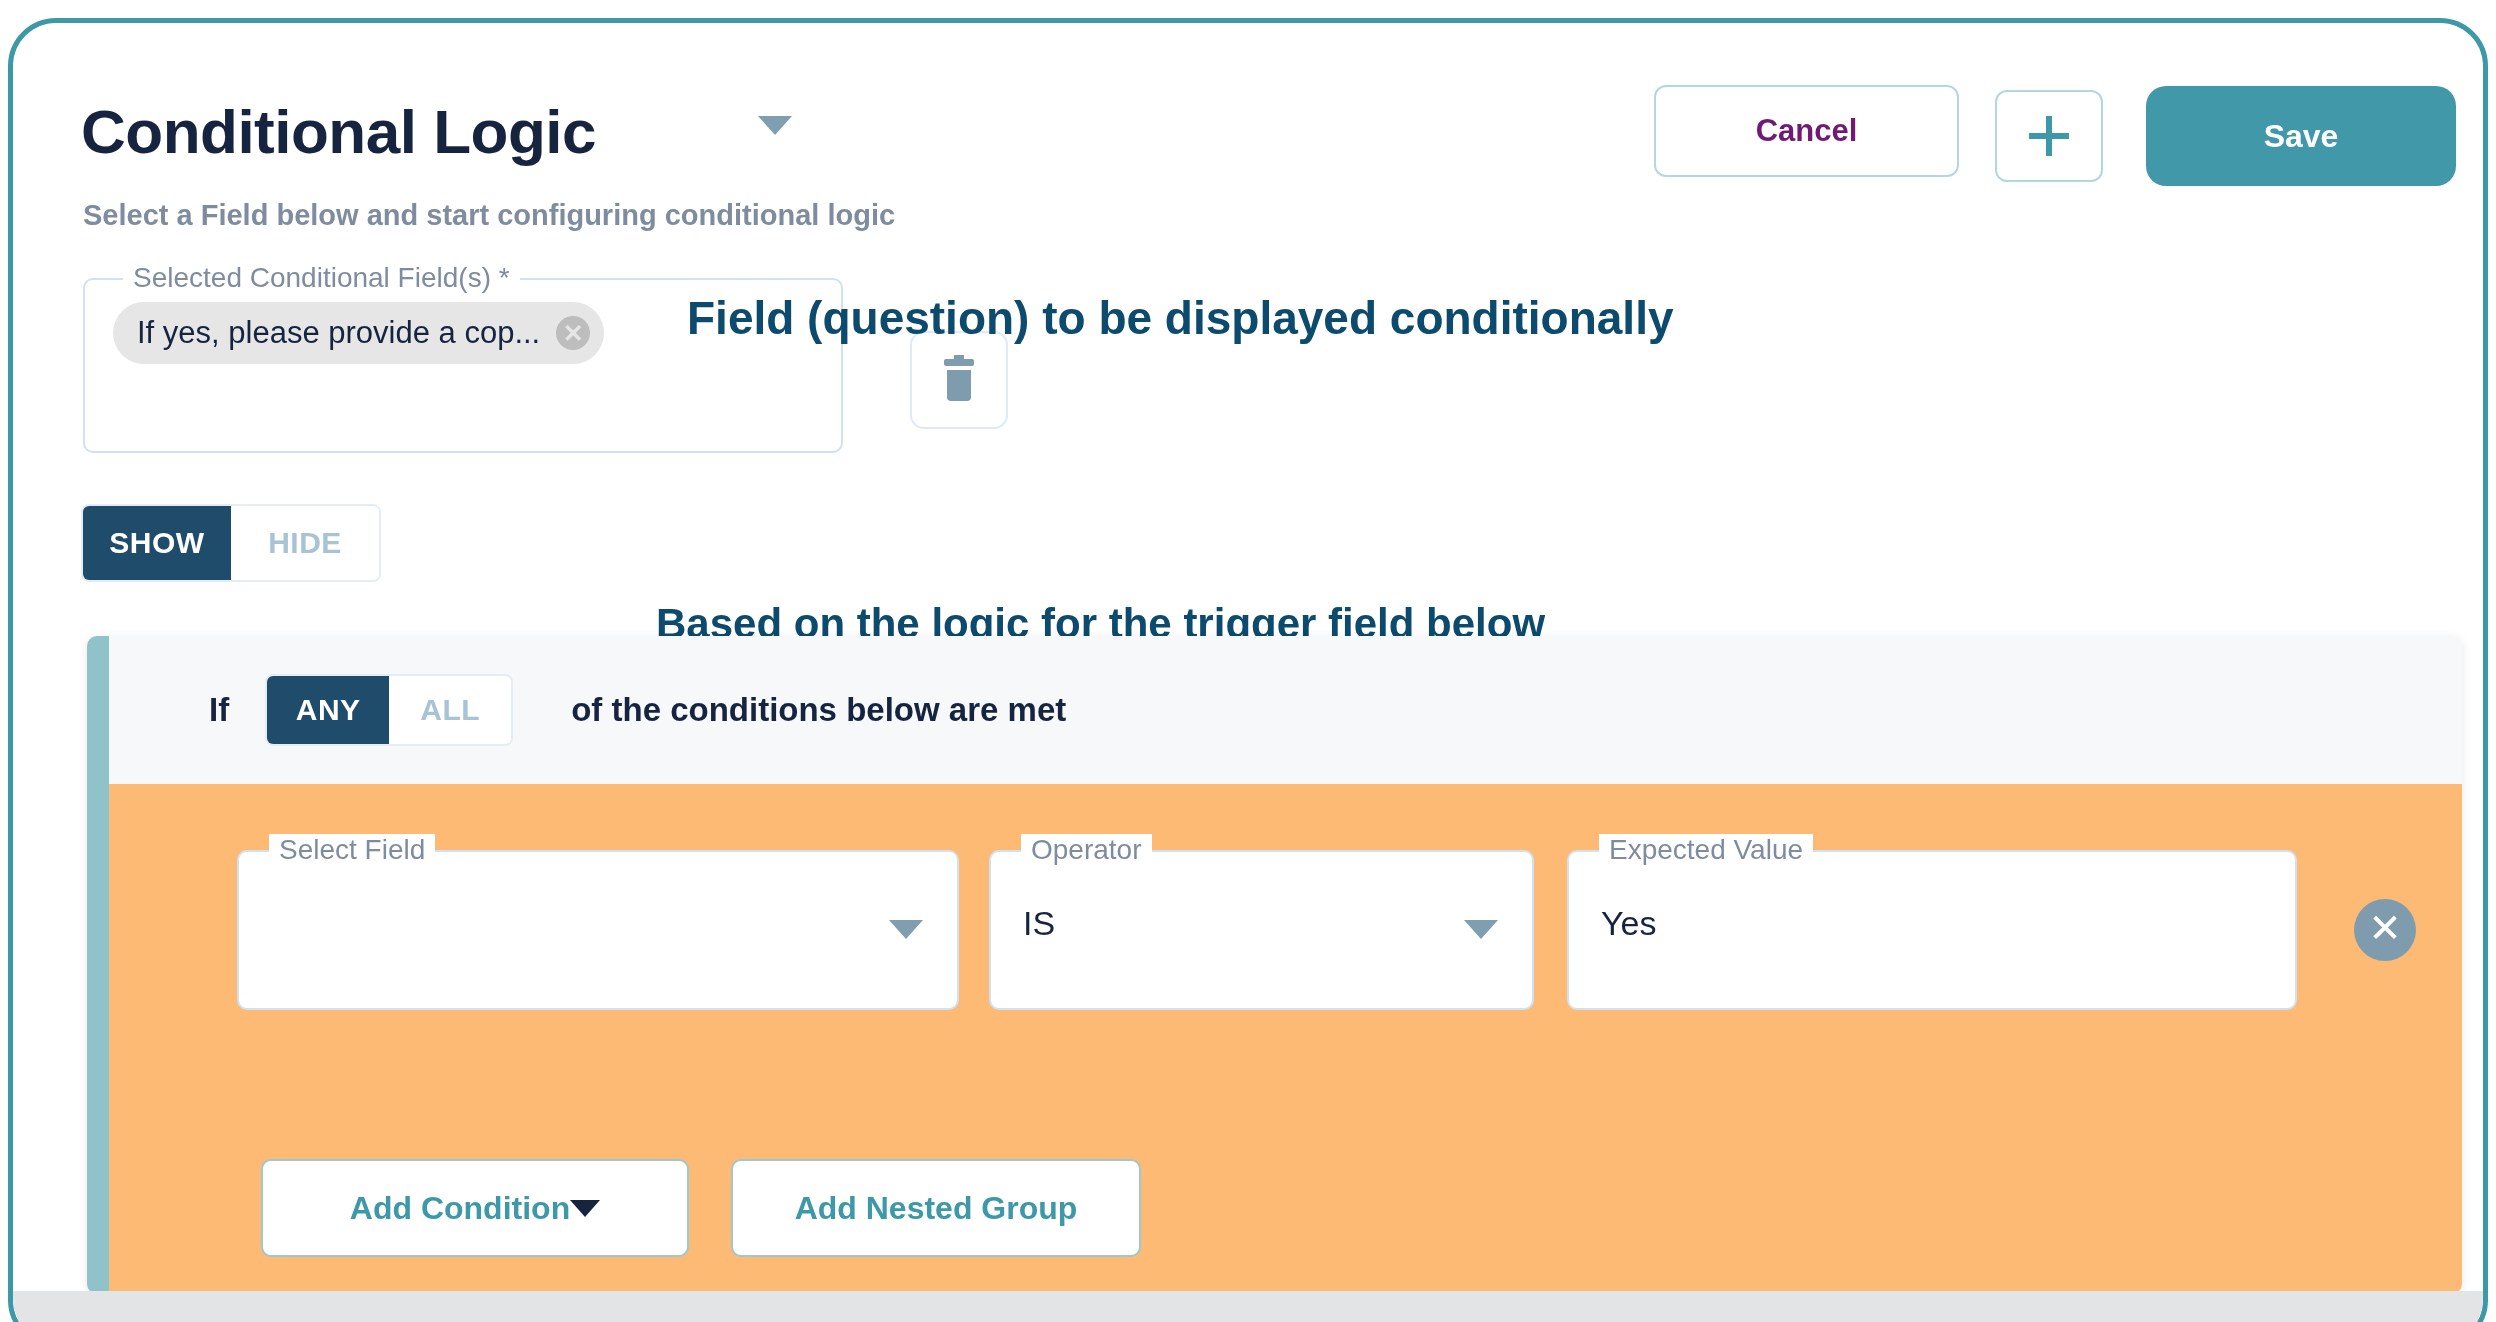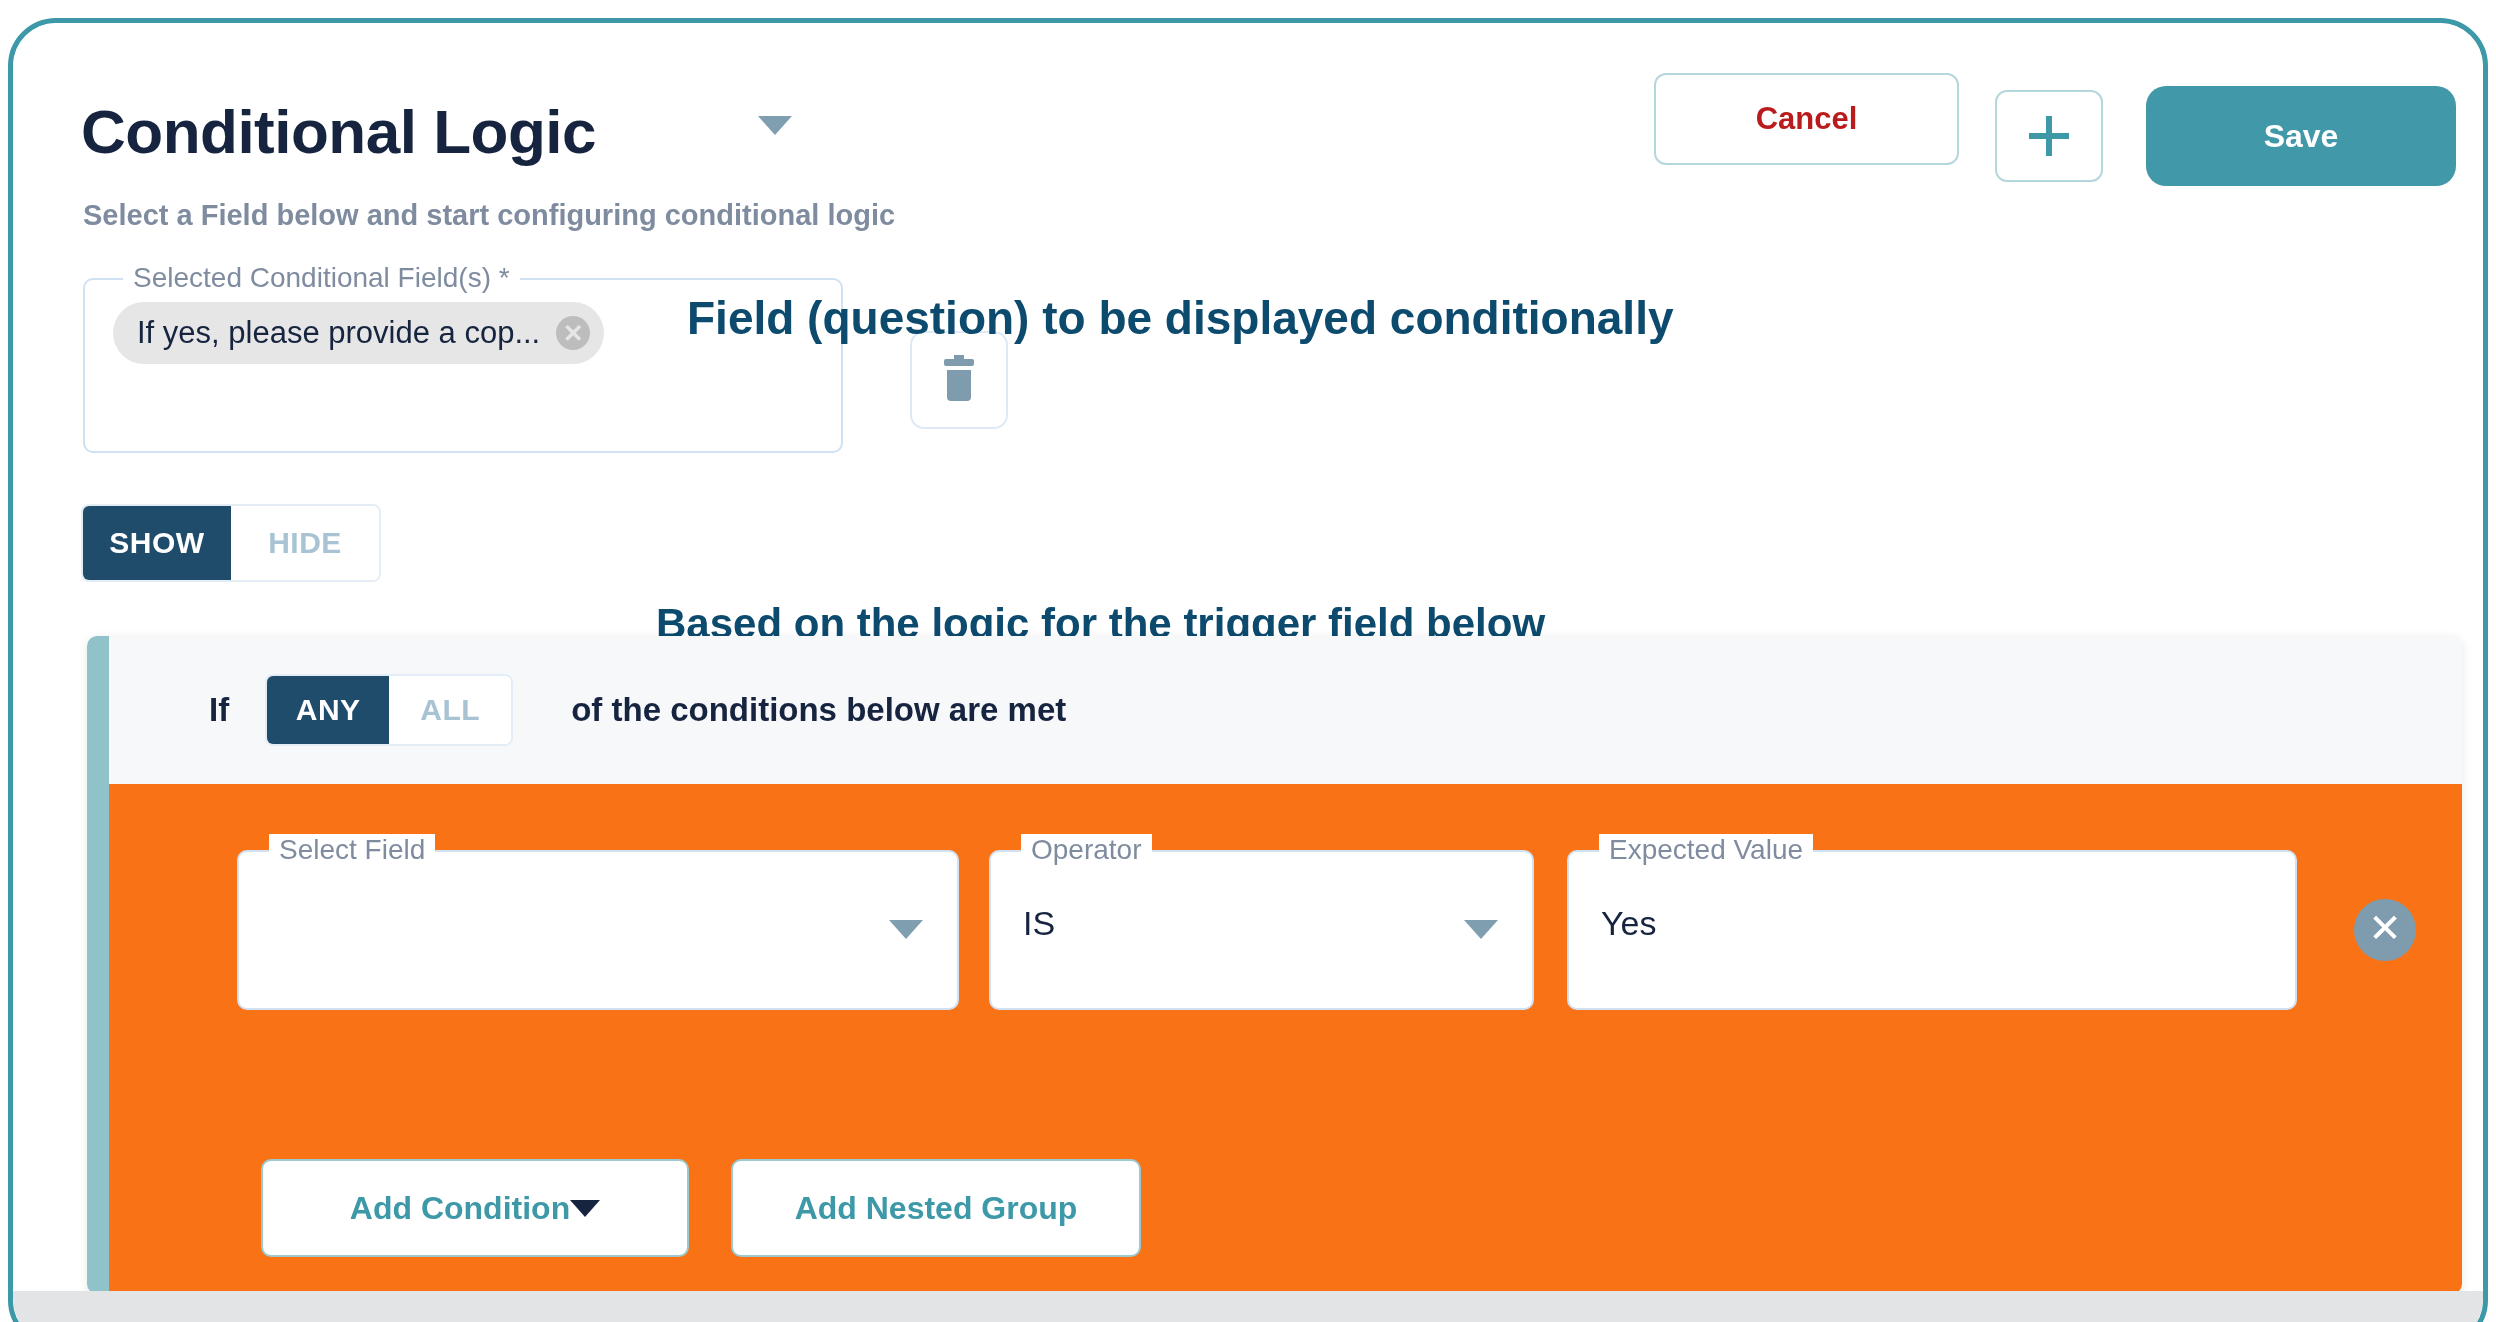--- a/index.html
+++ b/index.html
@@ -60,27 +60,27 @@
     font-size: 29px;
     font-weight: 600;
     color: #7f8ca0;
     line-height: 1;
   }
 
   
   .btn-cancel {
     position: absolute;
     left: 1641px;
-    top: 50px;
+    top: 62px;
     width: 305px;
     height: 92px;
     border: 2px solid #b4d7de;
     border-radius: 12px;
     background: #ffffff;
-    color: #b91c1c;
+    color: #701a75;
     font-size: 31px;
     font-weight: 700;
     font-family: "Liberation Sans", sans-serif;
     cursor: pointer;
     display: flex;
     align-items: center;
     justify-content: center;
   }
 
   .btn-plus {
@@ -332,21 +332,21 @@
     font-size: 33px;
     font-weight: 700;
     color: #16243f;
     margin-left: 22px;
   }
 
   .group-body {
     position: absolute;
     left: 22px; right: 0;
     top: 148px; bottom: 0;
-    background: #f97316;
+    background: #fdba74;
     padding-left: 30px;
   }
 
   
   .field {
     position: absolute;
     border: 2px solid #cfe1f2;
     border-radius: 10px;
     background: #ffffff;
     height: 160px;

